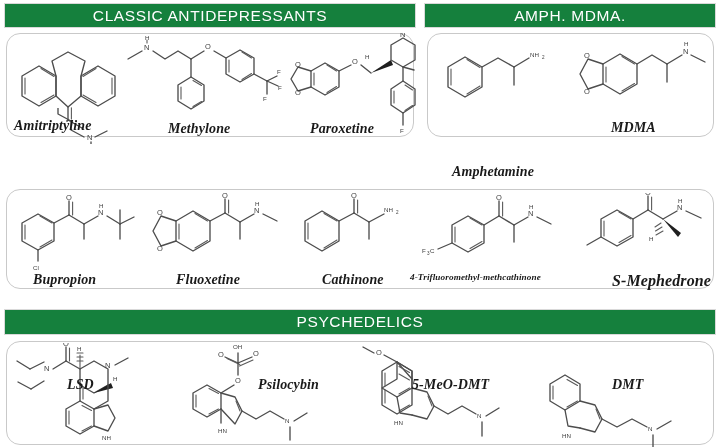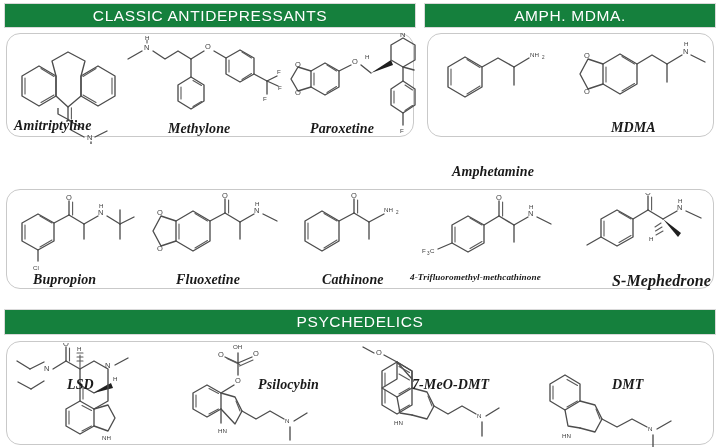--- a/index.html
+++ b/index.html
@@ -449,21 +449,21 @@
       <path class="st" d="M37 54 L40 70 L52 72"></path>
       <path class="st2" d="M68 53 L72 63"></path>
       <text class="atom-sm" x="34" y="82">HN</text>
 
       <path class="st" d="M74 63 L88 71 L102 63 L116 71"></path>
       <text class="atom-sm" x="117" y="75">N</text>
       <path class="st" d="M126 73 L139 65"></path>
       <path class="st" d="M122 79 L122 93"></path>
     </svg>
   </div>
-  <div class="molname" style="left:412px; top:377px;">7-MeO-DMT</div>
+  <div class="molname" style="left:412px; top:377px;">5-MeO-DMT</div>
 
   <div class="mol" style="left:540px; top:355px; width:170px; height:92px;">
     <svg width="170" height="92" viewBox="0 0 170 92">
 
       <path class="st" d="M25 20 L10 29 L10 46 L25 55 L40 46 L40 29 Z"></path>
       <path class="st2" d="M13 31 L13 44 M27 52 L37.5 46 M37.5 30.5 L27 24.5"></path>
 
       <path class="st" d="M40 46 L55 50 L62 64 L55 77 L40 73"></path>
       <path class="st" d="M25 55 L28 71 L40 73"></path>
       <path class="st2" d="M56 54 L60 64"></path>

